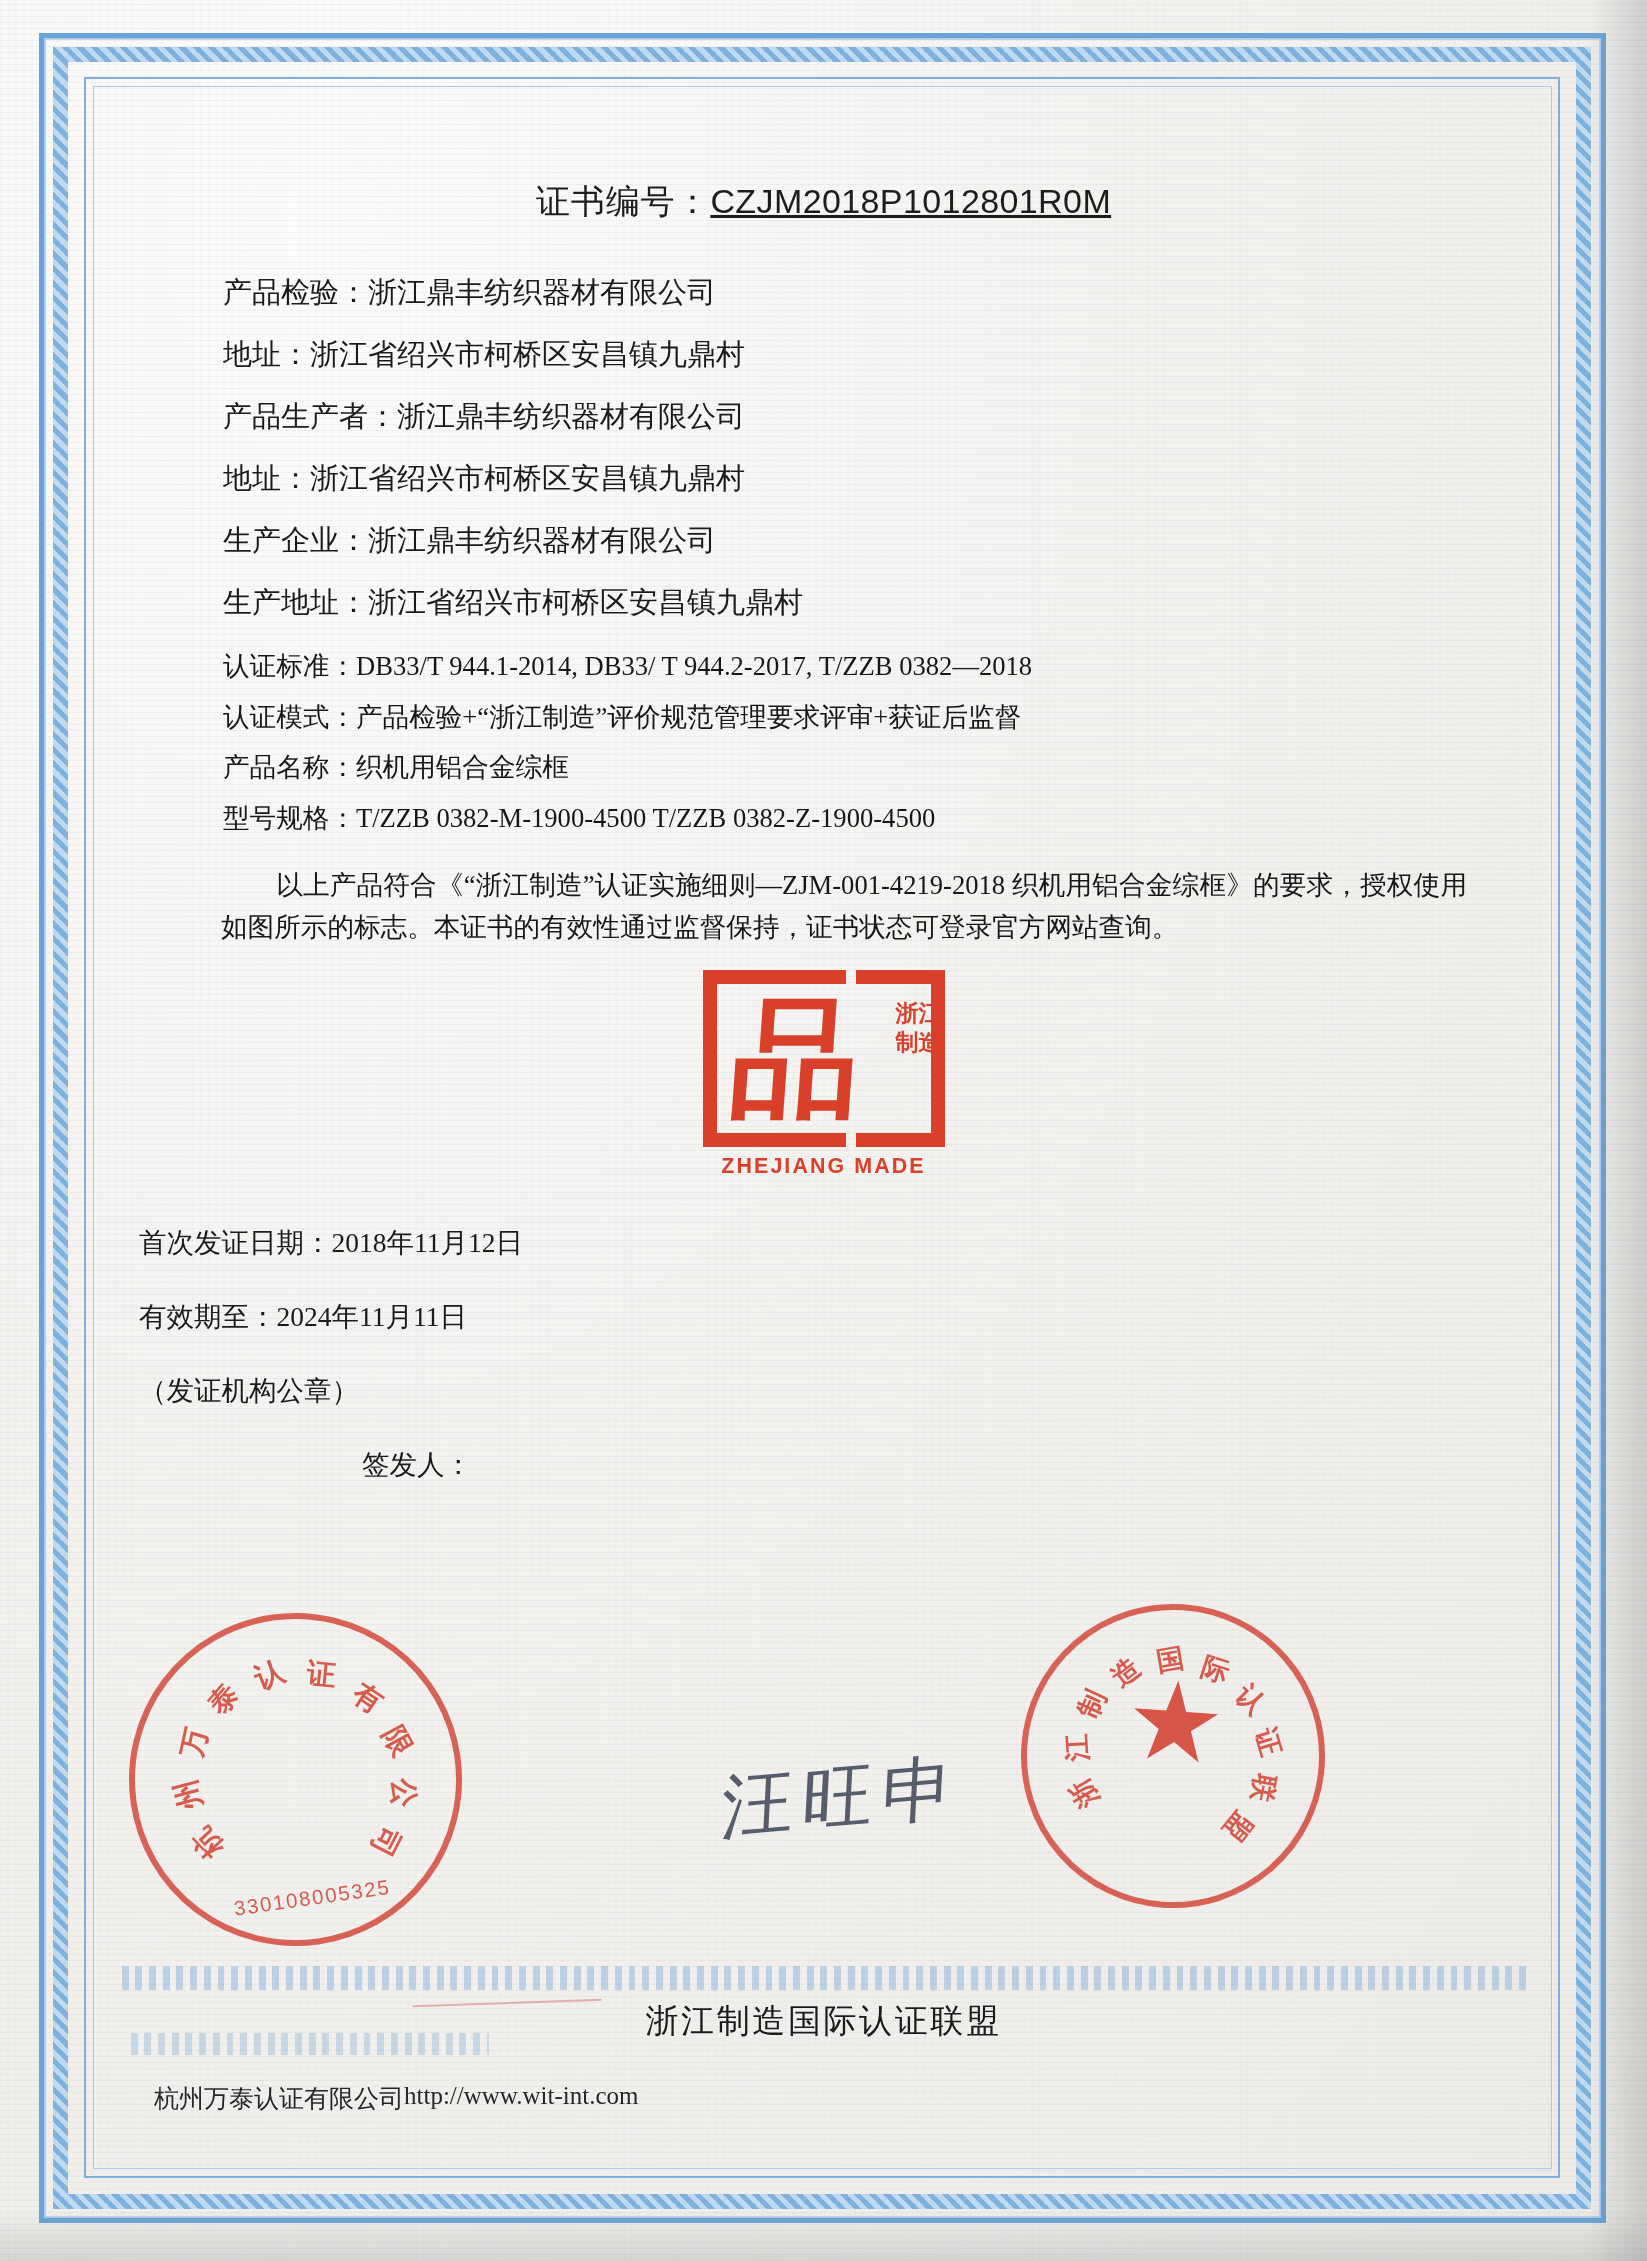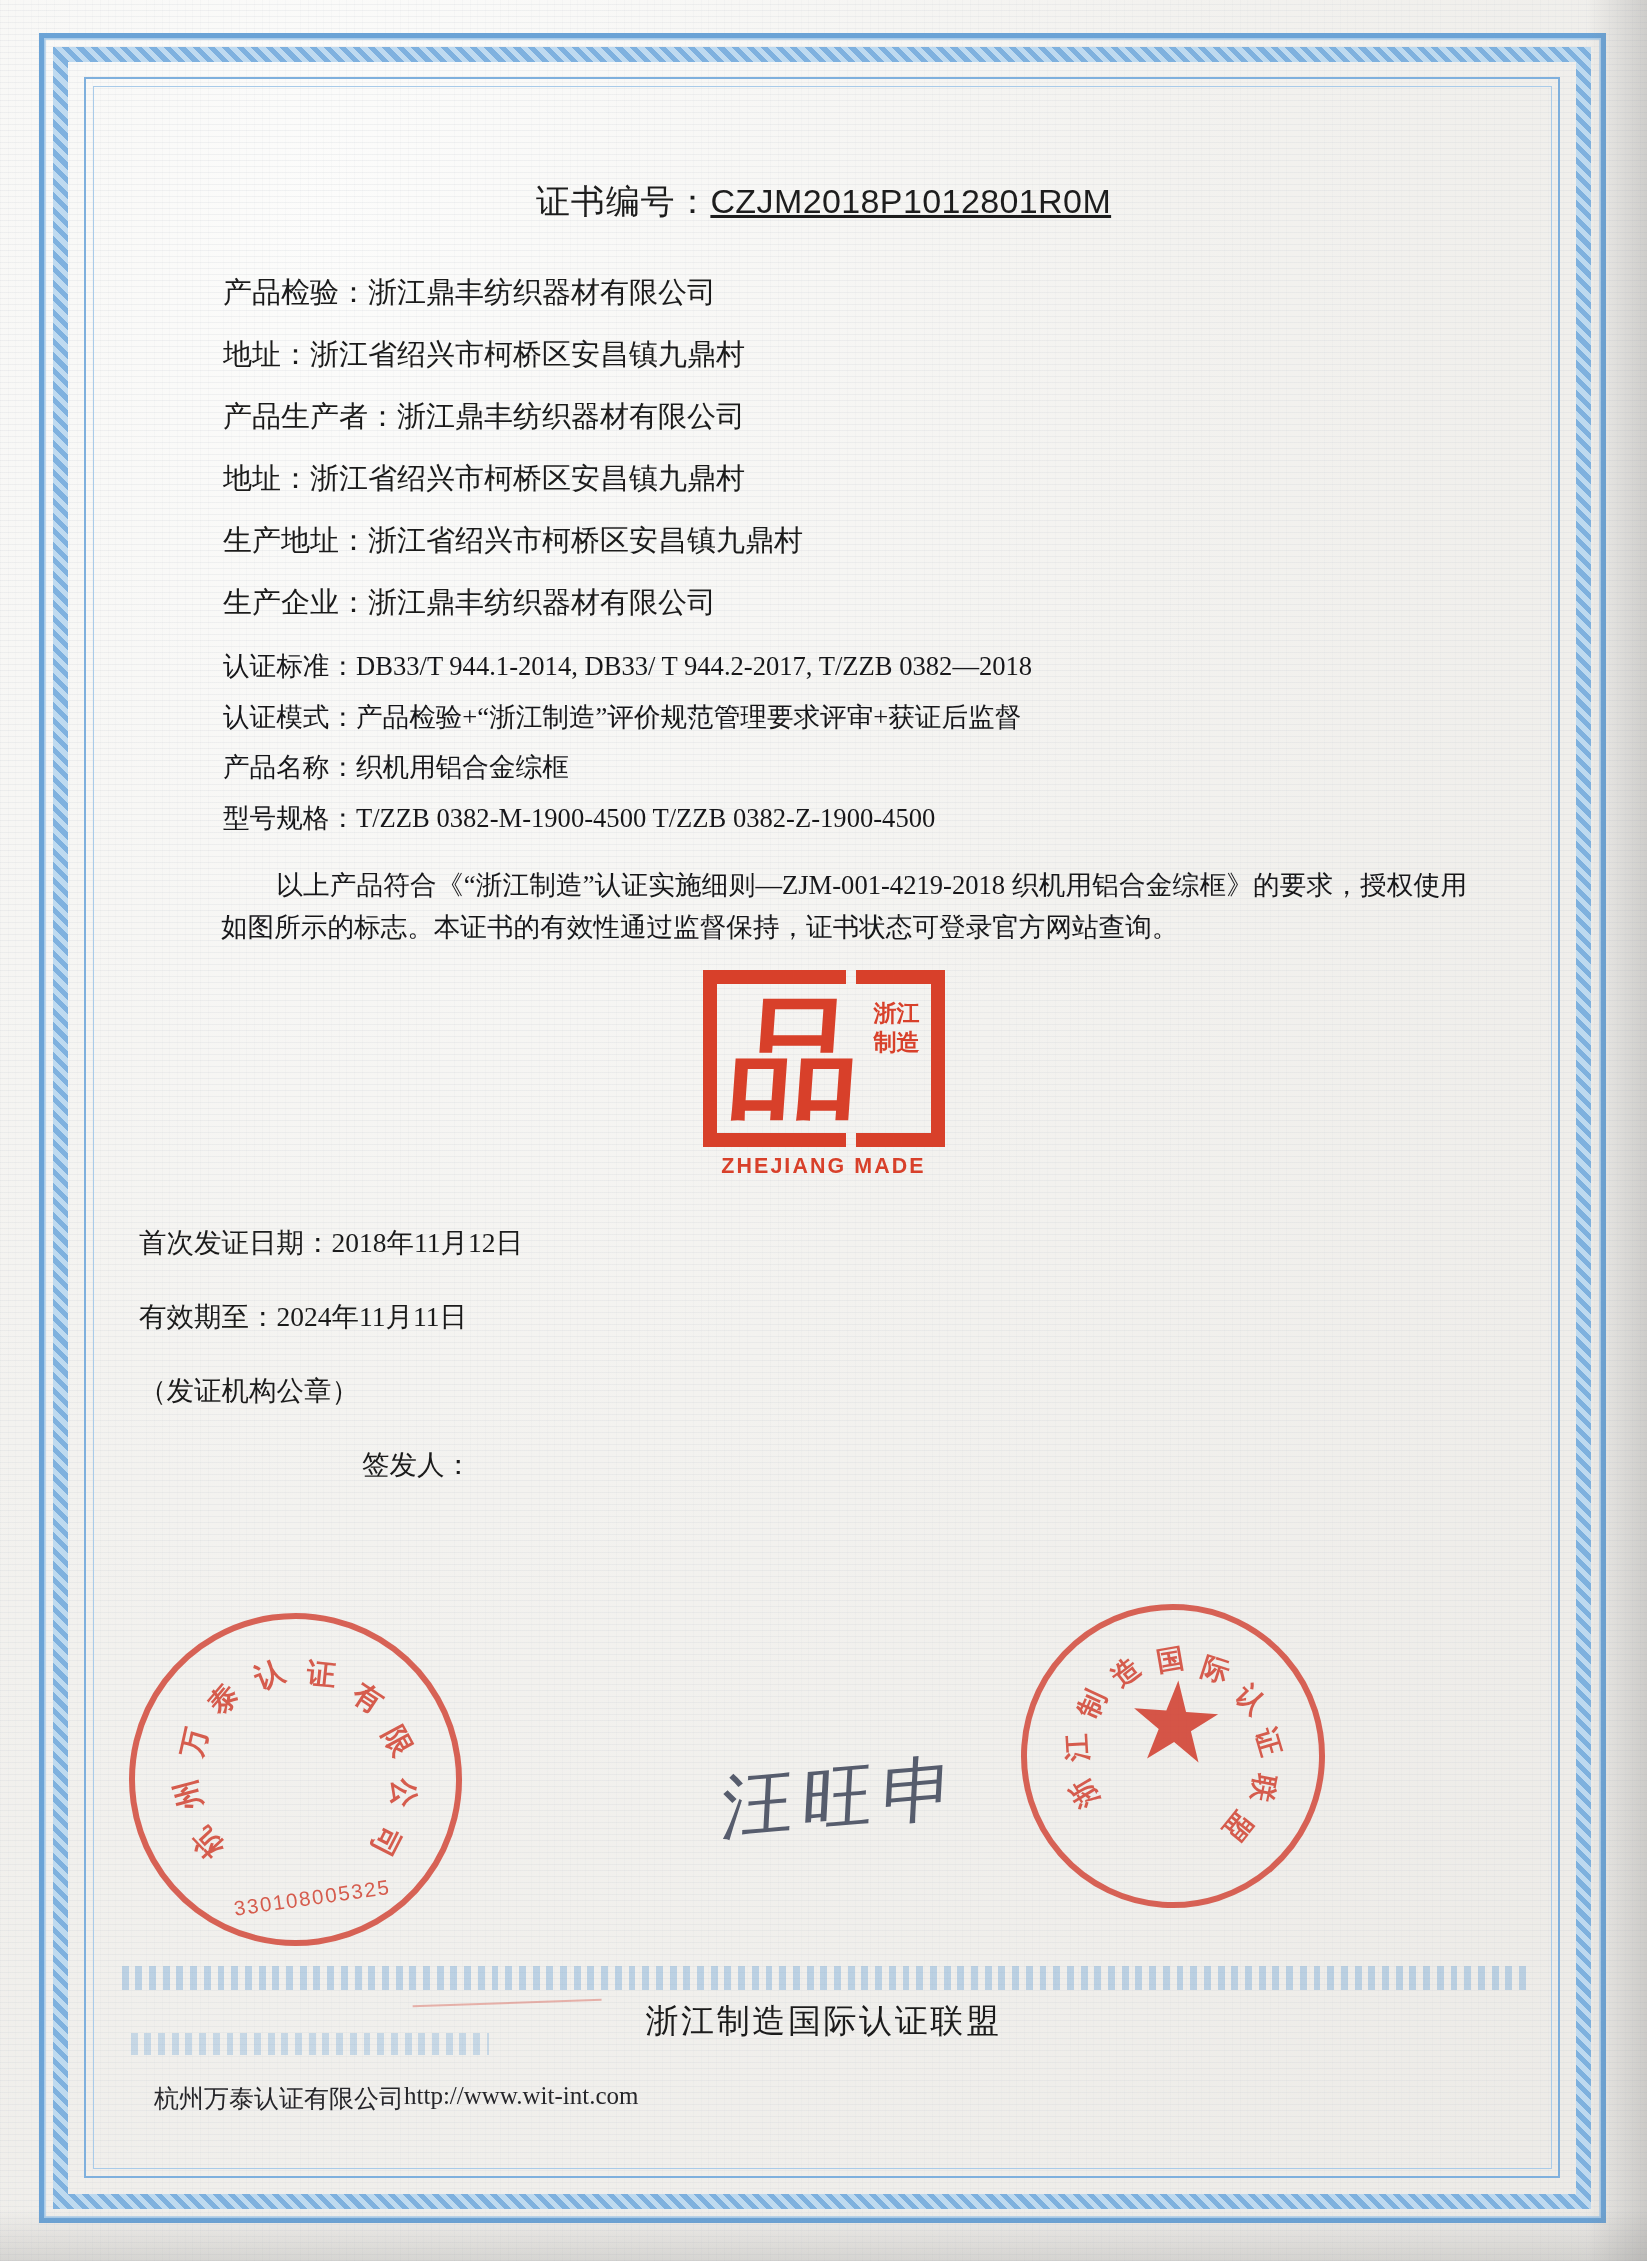--- a/index.html
+++ b/index.html
@@ -199,21 +199,21 @@
     color: #d8402a;
     font-size: 129px;
     line-height: 136px;
     text-align: center;
     font-family: "DejaVu Serif", serif;
     font-weight: 700;
     transform: skewX(-4deg);
   }
   .logo .side-text {
     position: absolute;
-    right: 23px;
+    right: 1px;
     top: 29px;
     width: 50px;
     color: #d8402a;
     font-size: 23px;
     line-height: 29px;
     text-align: center;
     font-weight: 700;
   }
   .logo .en {
     position: absolute;
@@ -402,24 +402,24 @@
       <div class="line">
         <span>地址：</span><span>浙江省绍兴市柯桥区安昌镇九鼎村</span>
       </div>
       <div class="line">
         <span>产品生产者：</span><span>浙江鼎丰纺织器材有限公司</span>
       </div>
       <div class="line">
         <span>地址：</span><span>浙江省绍兴市柯桥区安昌镇九鼎村</span>
       </div>
       <div class="line">
+        <span>生产企业：</span><span>浙江鼎丰纺织器材有限公司</span>
+      </div>
+      <div class="line">
         <span>生产地址：</span><span>浙江省绍兴市柯桥区安昌镇九鼎村</span>
-      </div>
-      <div class="line">
-        <span>生产企业：</span><span>浙江鼎丰纺织器材有限公司</span>
       </div>
     </div>
 
     <div class="block-b">
       <div class="line">
         <span class="label">认证标准：</span><span>DB33/T 944.1-2014, DB33/ T 944.2-2017, T/ZZB 0382—2018</span>
       </div>
       <div class="line">
         <span class="label">认证模式：</span><span>产品检验+“浙江制造”评价规范管理要求评审+获证后监督</span>
       </div>

